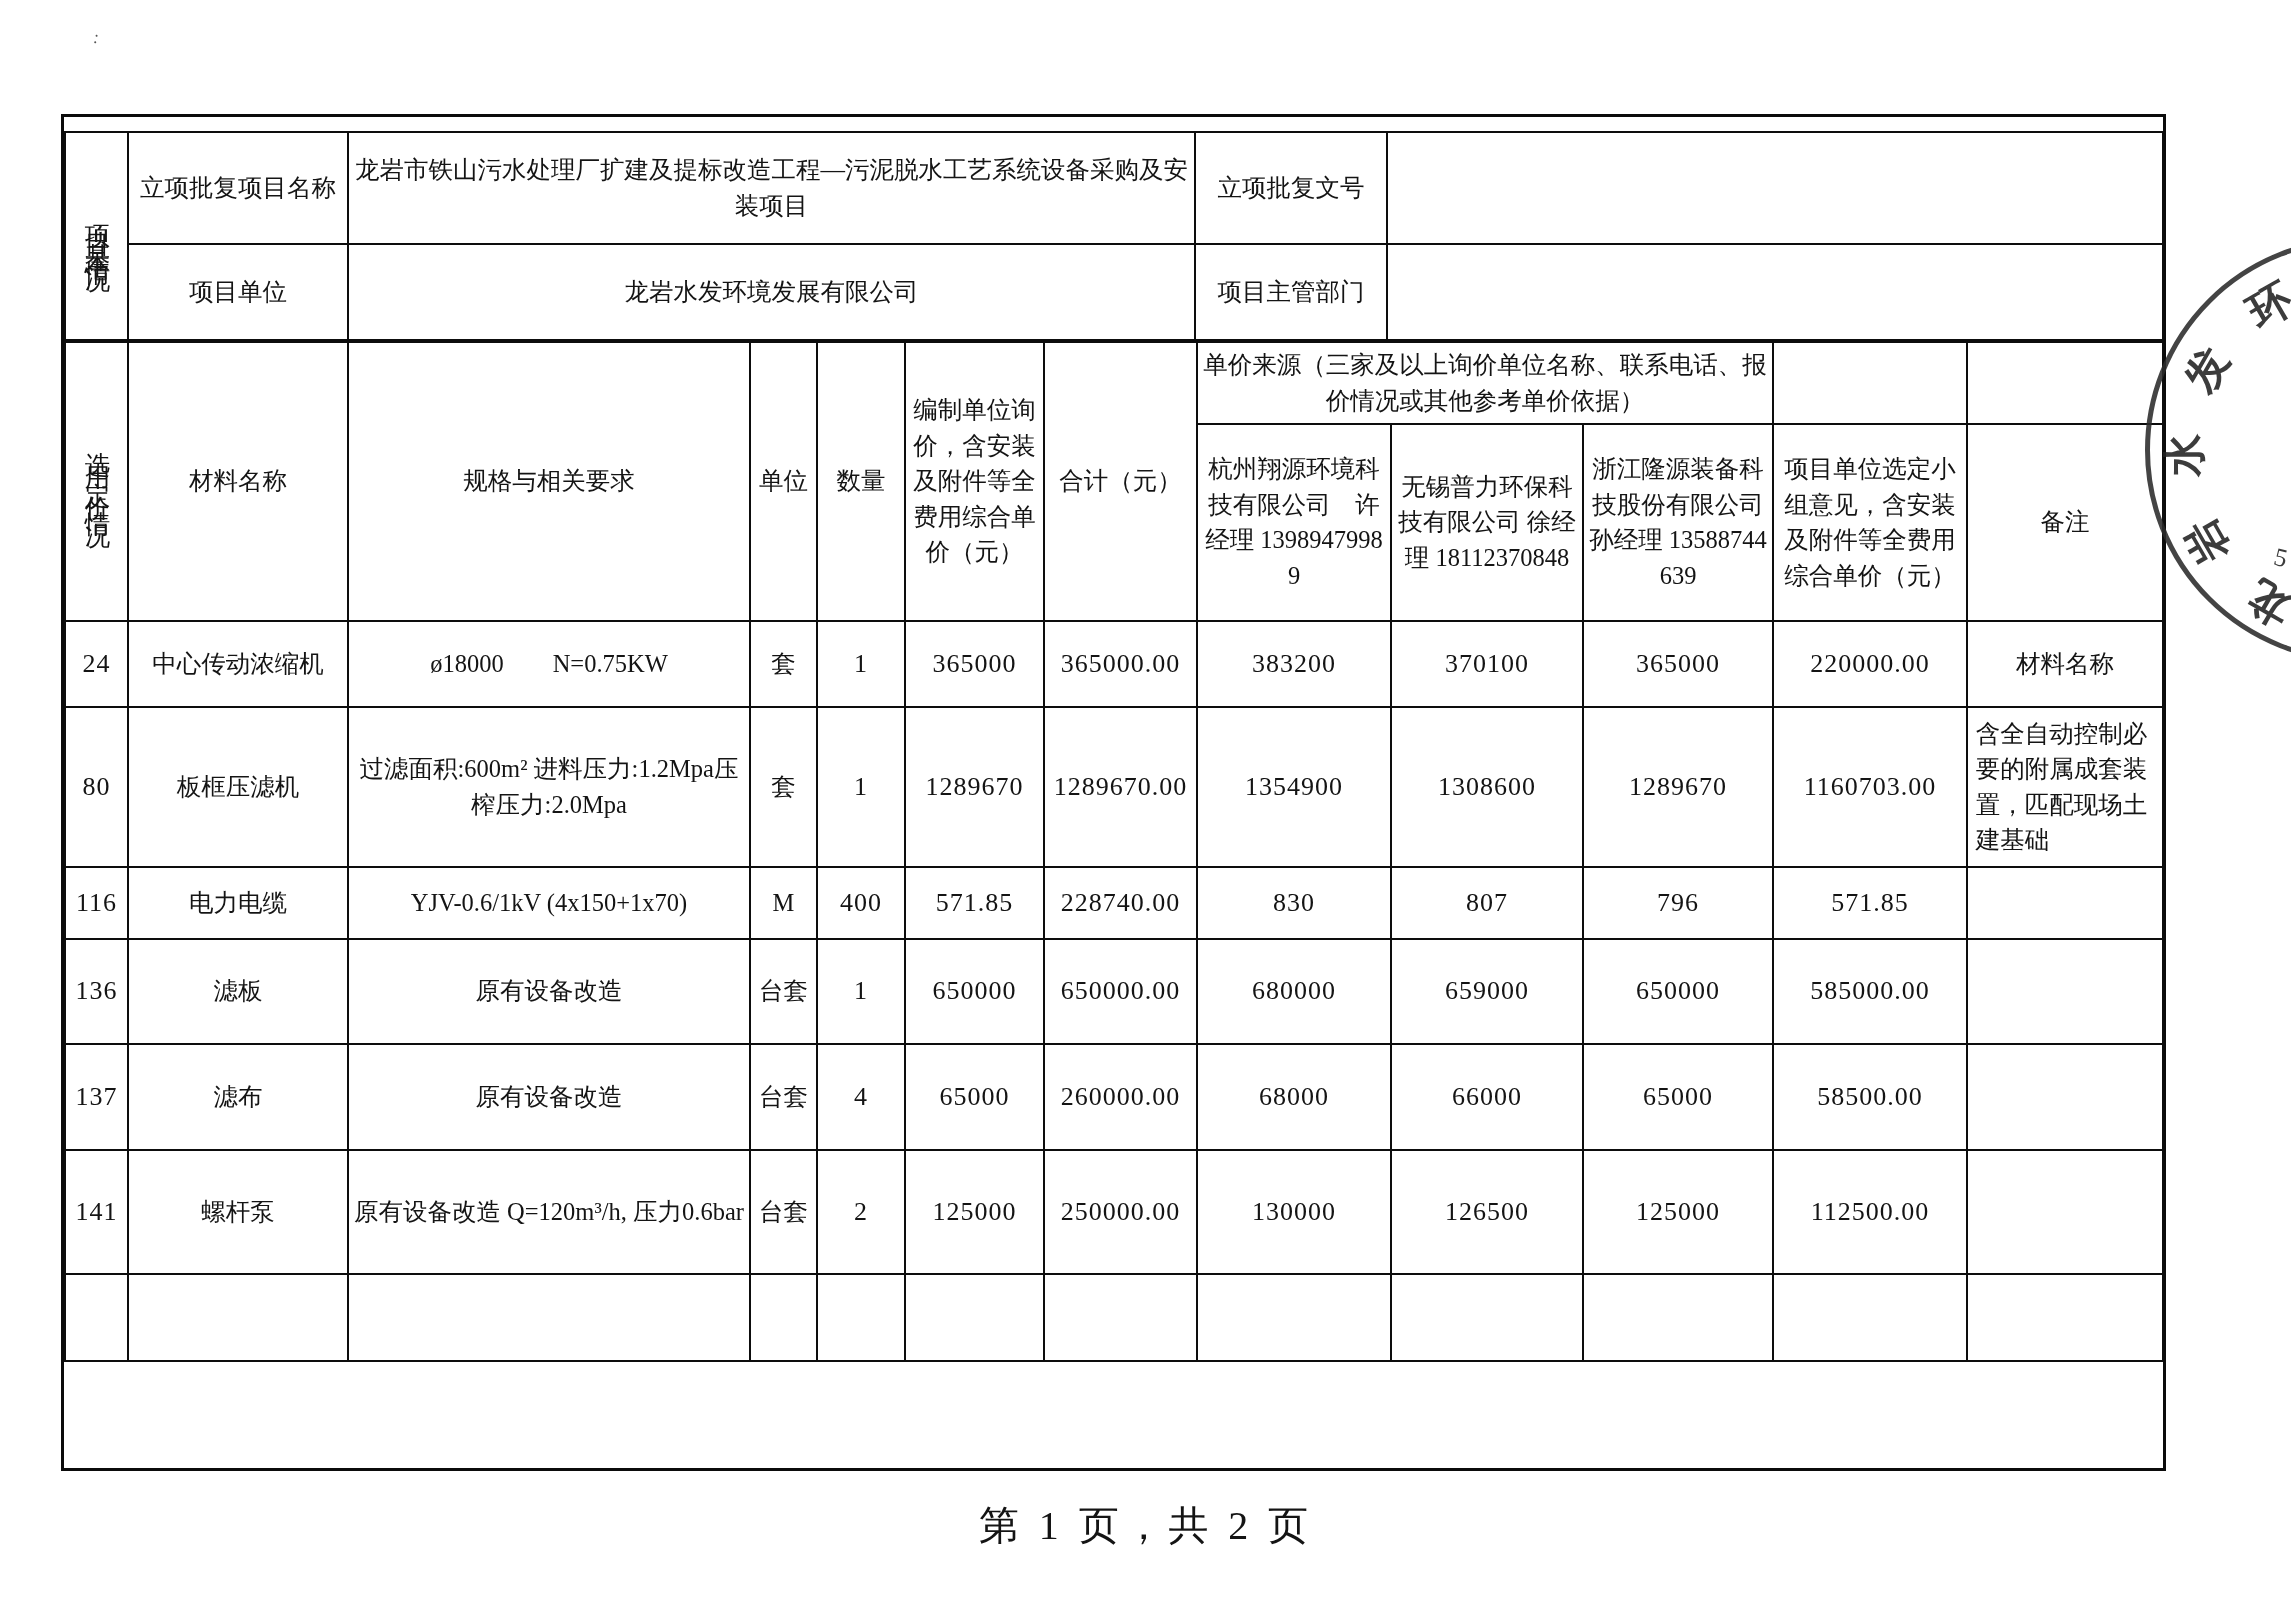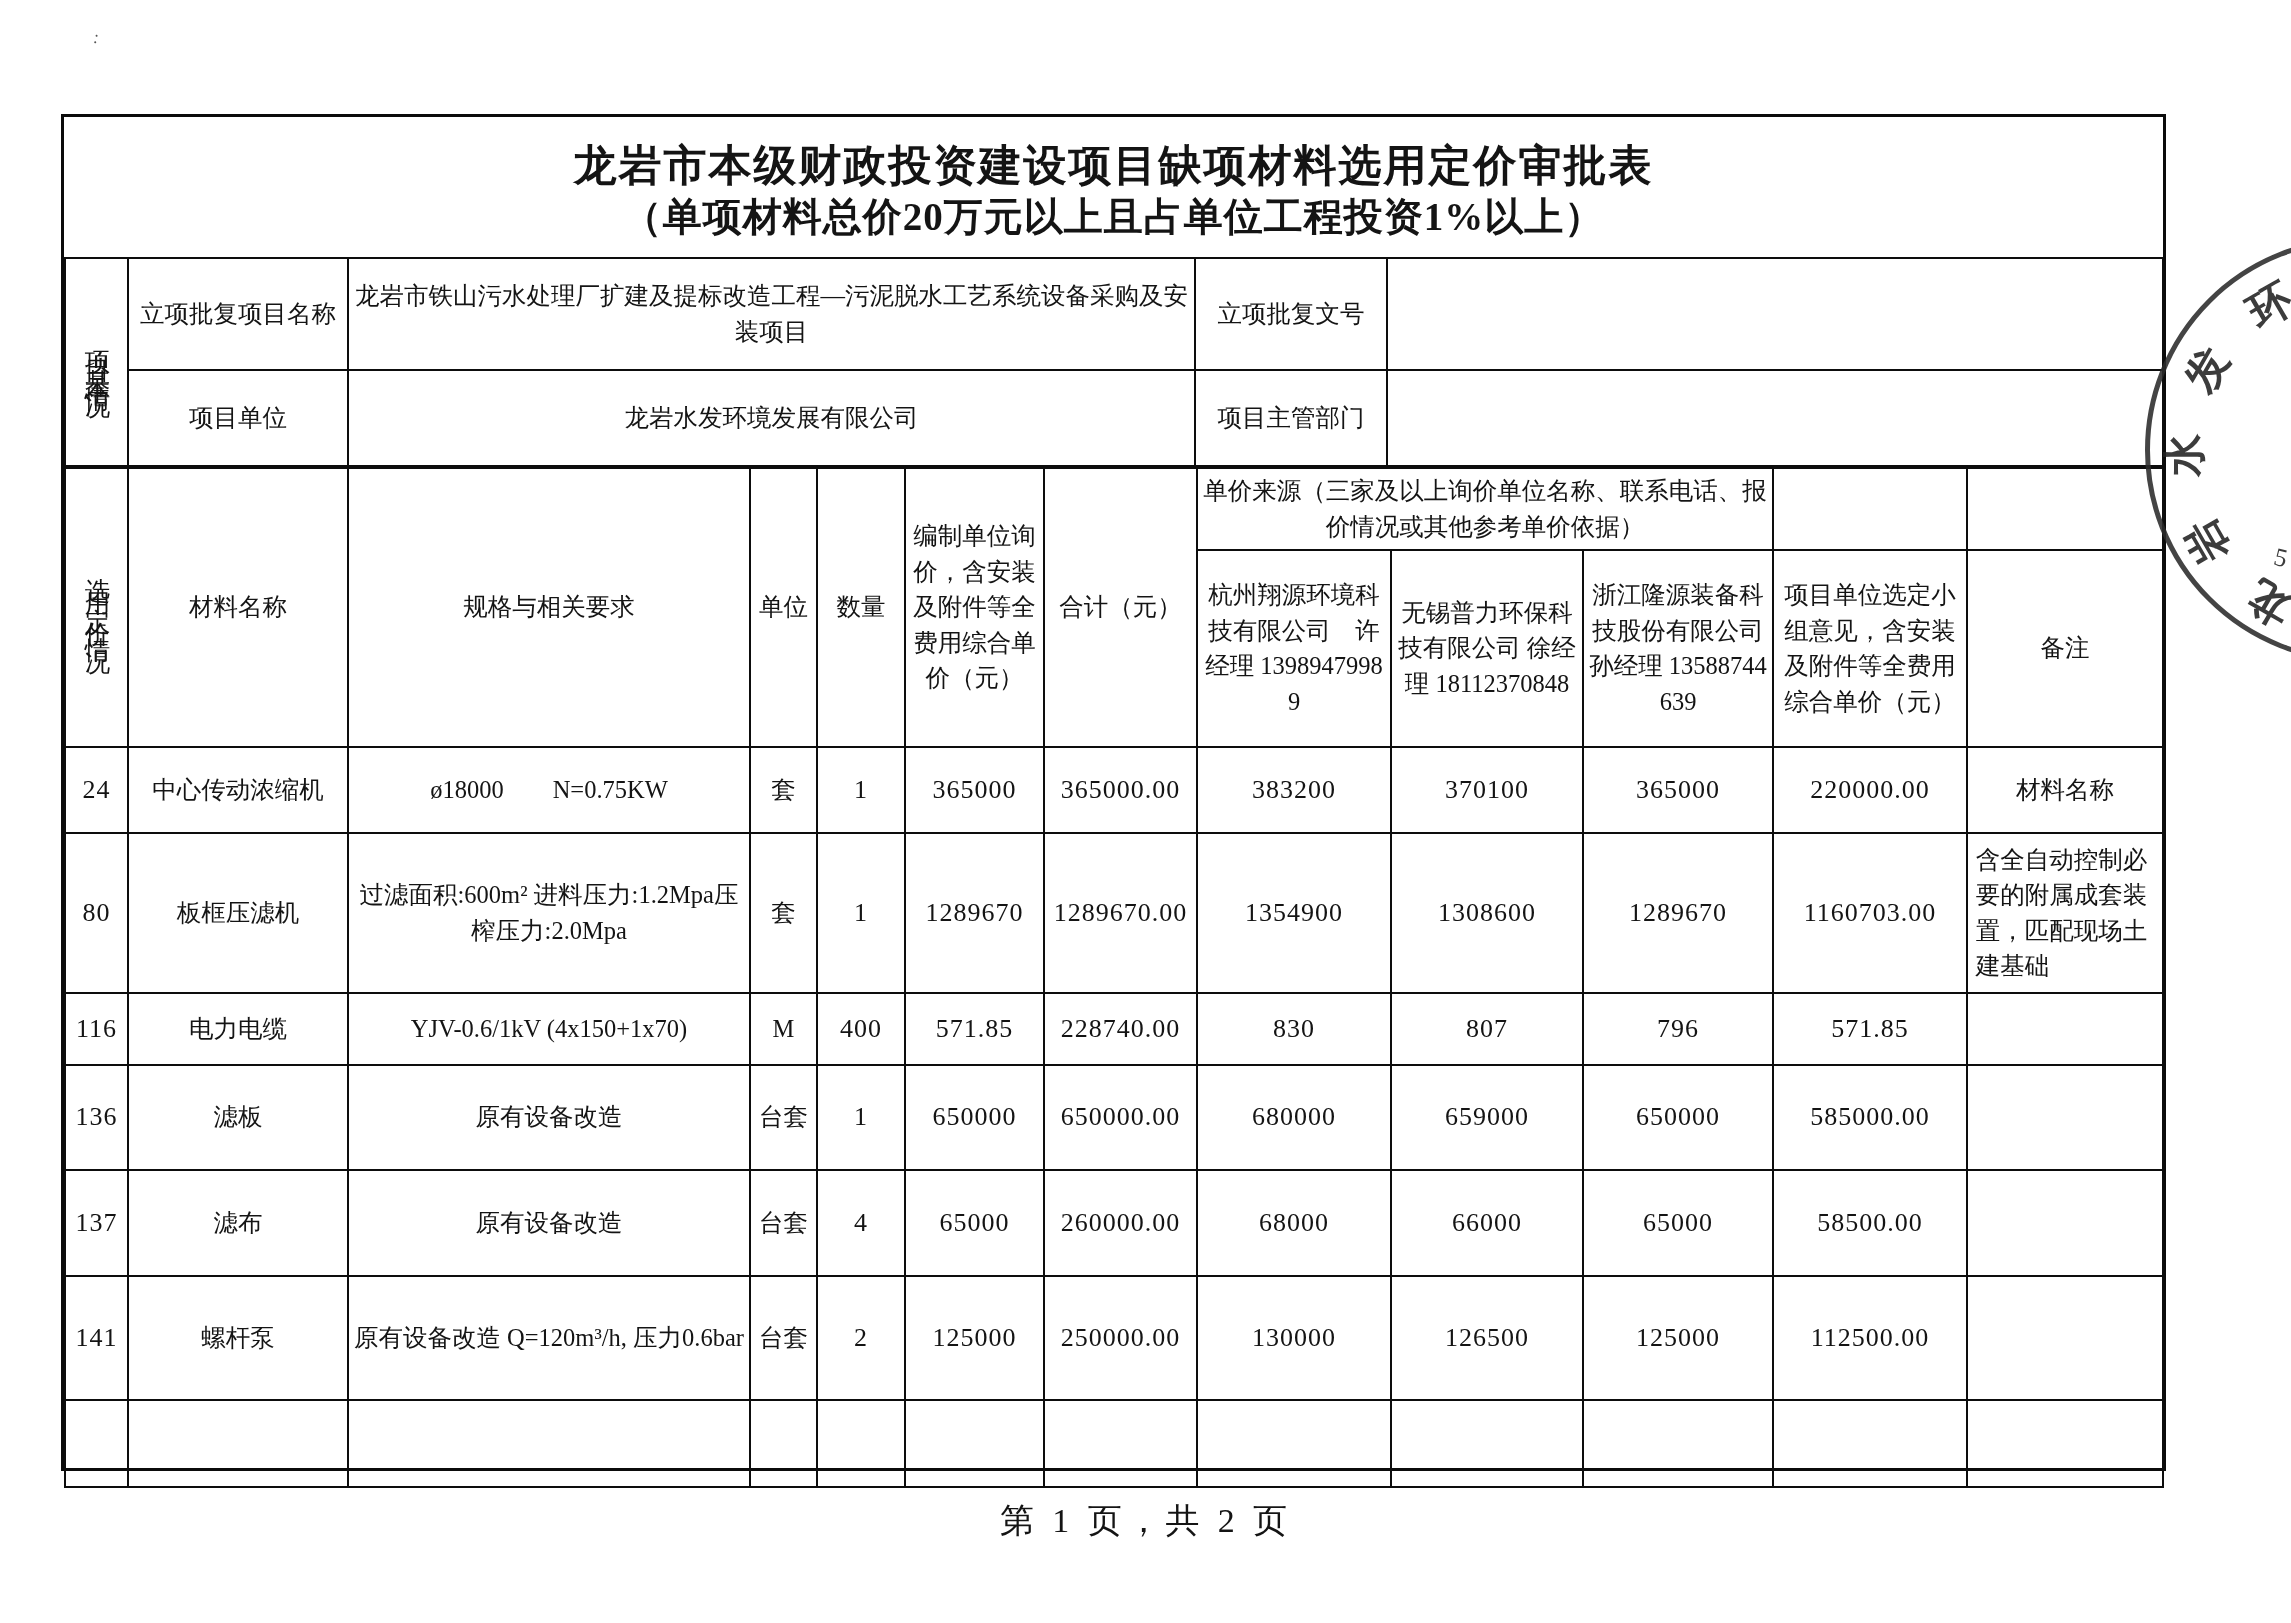--- a/index.html
+++ b/index.html
@@ -25,21 +25,21 @@
   .vertical-label span{
     writing-mode:vertical-rl;text-orientation:upright;
     display:inline-block;font-size:25.5px;
   }
   .v-proj span{letter-spacing:8.8px;}
   .v-price span{letter-spacing:14.7px;}
   .num{font-size:26px;letter-spacing:1px;}
   .remark-left{text-align:left;padding:3.9px 7.8px;}
   .footer{
     position:absolute;left:0;top:1498px;width:100%;text-align:center;
-    font-size:34px;letter-spacing:4.9px;
+    font-size:40px;letter-spacing:4.9px;
   }
   
   .stamp{
     position:absolute;left:2145px;top:237px;width:416px;height:416px;
     border:5.9px solid #2b2b2b;border-radius:50%;opacity:.88;
   }
   .stamp .star{
     position:absolute;left:125px;top:106px;font-size:157px;color:#1c1c1c;
     transform:rotate(18deg);font-family:"DejaVu Sans",sans-serif;
   }
@@ -50,24 +50,20 @@
   }
   .scan-mark{position:absolute;left:88px;top:25.5px;color:#555;font-size:17.6px;transform:rotate(12deg);}
 </style>
 </head>
 <body>
 
 <span class="scan-mark">﹕</span>
 
 <div class="sheet">
 
-  <div class="title-block">
-    <div class="title-line1">龙岩市本级财政投资建设项目缺项材料选用定价审批表</div>
-    <div class="title-line2">（单项材料总价20万元以上且占单位工程投资1%以上）</div>
-  </div>
 
   <table class="proj-table">
     <colgroup>
       <col style="width:63px">
         <col style="width:220px">
         <col style="width:847px">
       <col style="width:192px">
         <col style="width:776px">
     </colgroup>
     <tbody>

